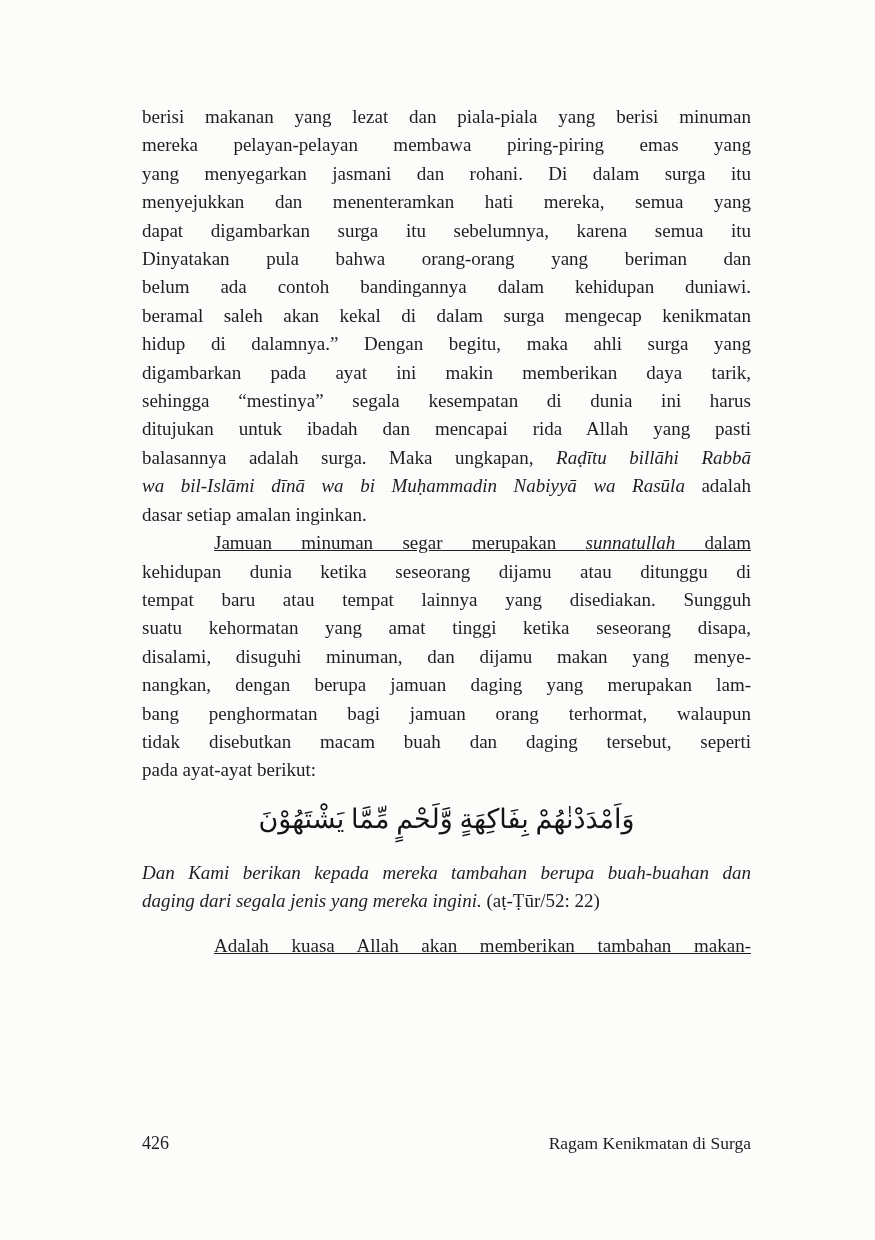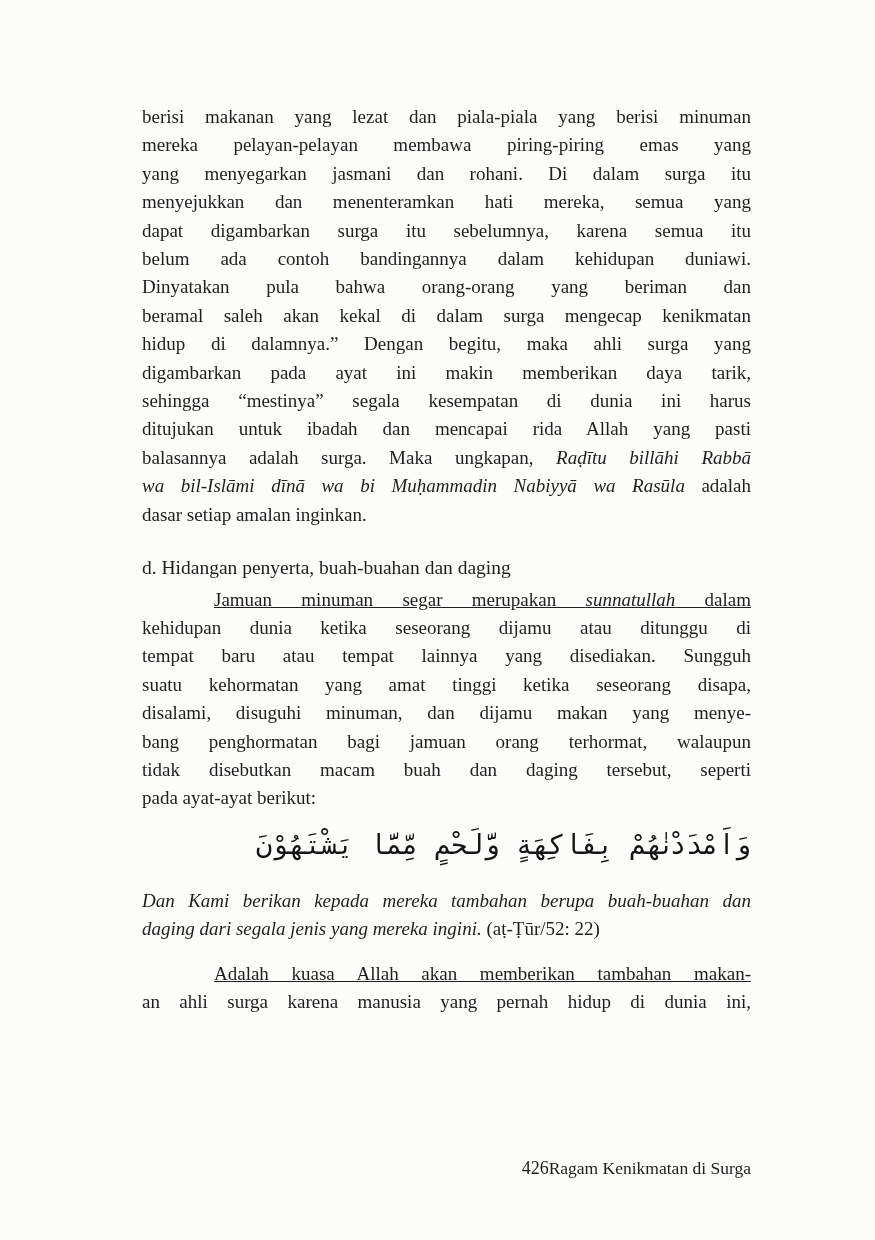--- a/index.html
+++ b/index.html
@@ -27,85 +27,85 @@
   .it { font-style: italic; }
   .section-heading {
     font-size: 19.5px;
     line-height: 28.4px;
     margin-top: 25px;
     margin-bottom: 3px;
     text-align: left;
   }
   .arabic-verse {
     direction: rtl;
-    font-family: Liberation Mono, monospace;
+    text-align: center;
+    font-family: Liberation Serif, serif;
     font-size: 27px;
     line-height: 56px;
     margin-top: 6px;
     color: #141414;
   }
   .translation { margin-top: 12px; }
   .para3 { margin-top: 16px; }
   .footer {
     position: absolute;
-    left: 142px; top: 1158px;
+    left: 142px; top: 1133px;
     width: 609px;
     display: flex;
-    justify-content: flex-end;
+    justify-content: space-between;
     align-items: baseline;
   }
   .page-number { font-size: 18px; }
   .running-title { font-size: 17.5px; }
 </style>
 </head>
 <body>
 
 <div class="text-column">
 
   <div class="para">
       <div class="line"><span>berisi makanan yang lezat dan piala-piala yang berisi minuman</span></div>
       <div class="line"><span>mereka pelayan-pelayan membawa piring-piring emas yang</span></div>
       <div class="line"><span>yang menyegarkan jasmani dan rohani. Di dalam surga itu</span></div>
       <div class="line"><span>menyejukkan dan menenteramkan hati mereka, semua yang</span></div>
       <div class="line"><span>dapat digambarkan surga itu sebelumnya, karena semua itu</span></div>
+      <div class="line"><span>Dinyatakan pula bahwa orang-orang yang beriman dan</span></div>
       <div class="line"><span>belum ada contoh bandingannya dalam kehidupan duniawi.</span></div>
-      <div class="line"><span>Dinyatakan pula bahwa orang-orang yang beriman dan</span></div>
       <div class="line"><span>beramal saleh akan kekal di dalam surga mengecap kenikmatan</span></div>
       <div class="line"><span>hidup di dalamnya.” Dengan begitu, maka ahli surga yang</span></div>
       <div class="line"><span>digambarkan pada ayat ini makin memberikan daya tarik,</span></div>
       <div class="line"><span>sehingga “mestinya” segala kesempatan di dunia ini harus</span></div>
       <div class="line"><span>ditujukan untuk ibadah dan mencapai rida Allah yang pasti</span></div>
       <div class="line"><span>balasannya adalah surga. Maka ungkapan, </span><span class="it">Raḍītu billāhi Rabbā</span></div>
       <div class="line"><span class="it">wa bil-Islāmi dīnā wa bi Muḥammadin Nabiyyā wa Rasūla</span><span> adalah</span></div>
       <div class="line line-last"><span>dasar setiap amalan inginkan.</span></div>
     </div>
 
-  <div class="section-heading">d. Hidangan penyerta, buah-buahan dan daging</div>
 
   <div class="para para2 indent-first">
       <div class="line"><span>Jamuan minuman segar merupakan </span><span class="it">sunnatullah</span><span> dalam</span></div>
       <div class="line"><span>kehidupan dunia ketika seseorang dijamu atau ditunggu di</span></div>
       <div class="line"><span>tempat baru atau tempat lainnya yang disediakan. Sungguh</span></div>
       <div class="line"><span>suatu kehormatan yang amat tinggi ketika seseorang disapa,</span></div>
       <div class="line"><span>disalami, disuguhi minuman, dan dijamu makan yang menye-</span></div>
+      <div class="line"><span>nangkan, dengan berupa jamuan daging yang merupakan lam-</span></div>
       <div class="line"><span>bang penghormatan bagi jamuan orang terhormat, walaupun</span></div>
       <div class="line"><span>tidak disebutkan macam buah dan daging tersebut, seperti</span></div>
       <div class="line line-last"><span>pada ayat-ayat berikut:</span></div>
     </div>
 
   <div class="arabic-verse">وَاَمْدَدْنٰهُمْ بِفَاكِهَةٍ وَّلَحْمٍ مِّمَّا يَشْتَهُوْنَ</div>
 
   <div class="para translation">
       <div class="line"><span class="it">Dan Kami berikan kepada mereka tambahan berupa buah-buahan dan</span></div>
       <div class="line line-last"><span class="it">daging dari segala jenis yang mereka ingini.</span><span> (aṭ-Ṭūr/52: 22)</span></div>
     </div>
 
   <div class="para para3 indent-first">
       <div class="line"><span>Adalah kuasa Allah akan memberikan tambahan makan-</span></div>
-      <div class="line"><span>an ahli surga karena manusia yang pernah hidup di dunia ini,</span></div>
     </div>
 
 </div>
 
 <div class="footer">
   <span class="page-number">426</span>
   <span class="running-title">Ragam Kenikmatan di Surga</span>
 </div>
 
 </body></html>

